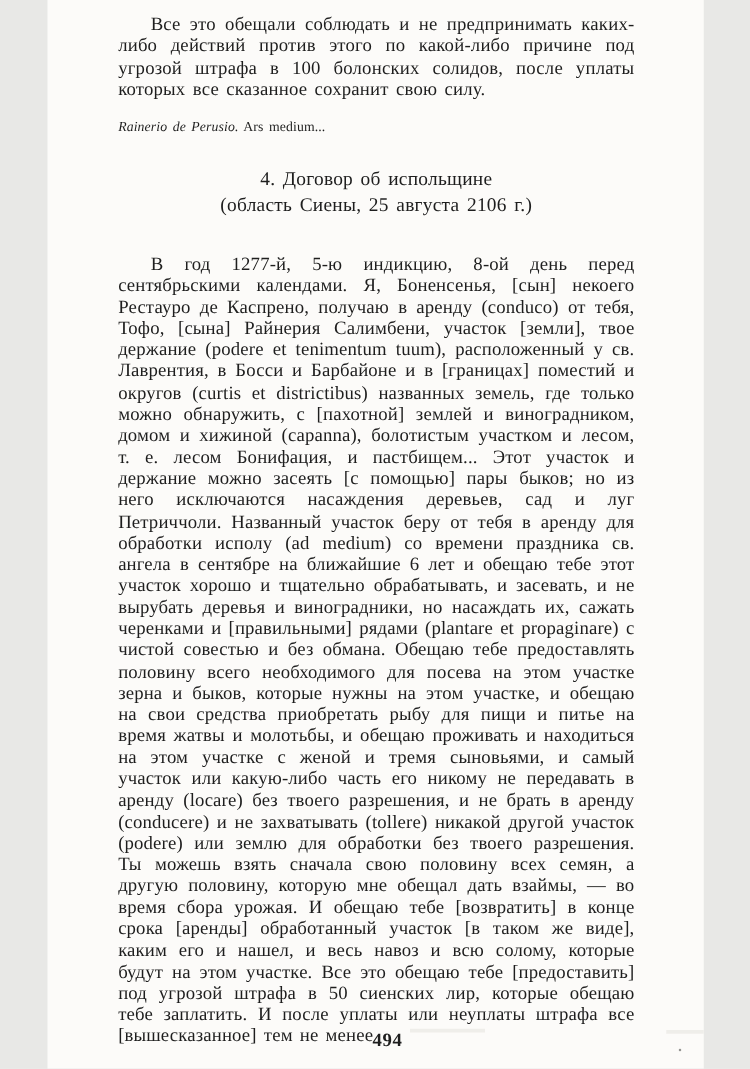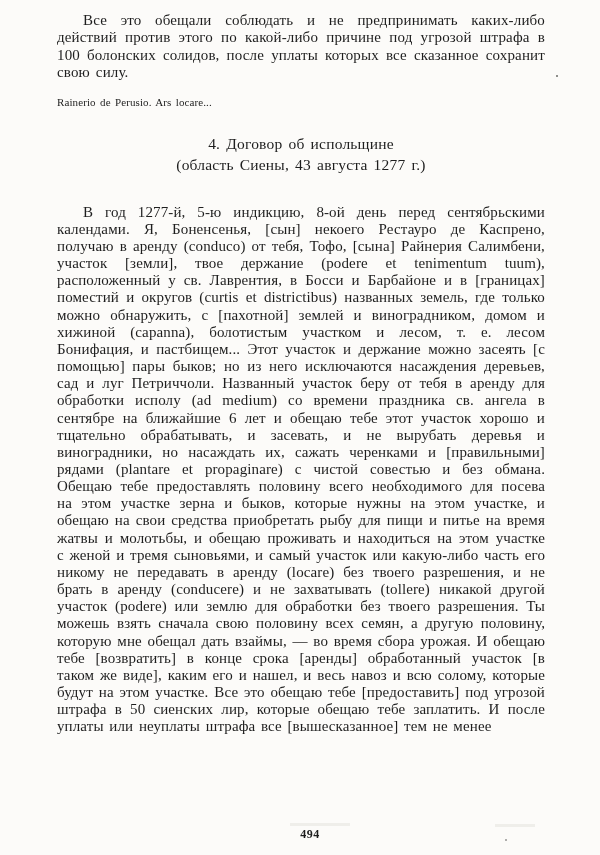--- a/index.html
+++ b/index.html
@@ -2,21 +2,21 @@
 <html lang="ru"><head>
 <meta charset="utf-8">
 <style>
   html, body {
     margin: 0;
     padding: 0;
     background: #e8e8e6;
   }
   .page {
     position: relative;
-    width: 600px;
+    width: 525px;
     height: 855px;
     margin: 0 auto;
     background: #fcfbf9;
     overflow: hidden;
     font-family: "Liberation Serif", "DejaVu Serif", serif;
     color: #1e1e1e;
   }
   .content {
     position: absolute;
     top: 12px;
@@ -33,20 +33,21 @@
     margin: 0;
   }
   .citation {
     margin-top: 14px;
     font-size: 11px;
     line-height: 13px;
     letter-spacing: 0.1px;
     word-spacing: 1.5px;
   }
   .citation .author {
+    font-style: italic;
   }
   .heading {
     margin-top: 24px;
     text-align: center;
     font-weight: normal;
     font-size: 15.5px;
     line-height: 21px;
     letter-spacing: 0.2px;
     word-spacing: 2px;
   }
@@ -60,21 +61,21 @@
     word-spacing: 1.8px;
     hyphens: auto;
   }
   .page-number {
     position: absolute;
     bottom: 13px;
     left: 0;
     right: 16px;
     text-align: center;
     font-weight: bold;
-    font-size: 12px;
+    font-size: 15px;
     letter-spacing: 0.5px;
     padding-left: 36px;
   }
   .speck {
     position: absolute;
     background: #6a6a66;
     border-radius: 50%;
   }
   .speck-1 { left: 556px; top: 75px; width: 2px; height: 2px; }
   .speck-2 { left: 505px; top: 839px; width: 2px; height: 2px; opacity: 0.7; }
@@ -87,26 +88,26 @@
 </style>
 </head>
 <body>
 
 <div class="page">
   <div class="content">
 
     <p class="intro">Все это обещали соблюдать и не предпринимать каких-либо действий против этого по какой-либо причине под угрозой штрафа в 100 болонских солидов, после уплаты которых все сказанное сохранит свою силу.</p>
 
     <div class="citation">
-      <div><span class="author">Rainerio de Perusio.</span><span> Ars locare...</span></div>
+      <div><span class="author">Rainerio de Perusio.</span><span> Ars medium...</span></div>
     </div>
 
     <div class="heading">
       <div>4. Договор об испольщине</div>
-      <div>(область Сиены, 43 августа 1277 г.)</div>
+      <div>(область Сиены, 25 августа 2106 г.)</div>
     </div>
 
     <p class="body-text">В год 1277-й, 5-ю индикцию, 8-ой день перед сентябрьскими календами. Я, Боненсенья, [сын] некоего Рестауро де Каспрено, получаю в аренду (conduco) от тебя, Тофо, [сына] Райнерия Салимбени, участок [земли], твое держание (podere et tenimentum tuum), расположенный у св. Лаврентия, в Босси и Барбайоне и в [границах] поместий и округов (curtis et districtibus) названных земель, где только можно обнаружить, с [пахотной] землей и виноградником, домом и хижиной (capanna), болотистым участком и лесом, т. е. лесом Бонифация, и пастбищем... Этот участок и держание можно засеять [с помощью] пары быков; но из него исключаются насаждения деревьев, сад и луг Петриччоли. Названный участок беру от тебя в аренду для обработки исполу (ad medium) со времени праздника св. ангела в сентябре на ближайшие 6 лет и обещаю тебе этот участок хорошо и тщательно обрабатывать, и засевать, и не вырубать деревья и виноградники, но насаждать их, сажать черенками и [правильными] рядами (plantare et propaginare) с чистой совестью и без обмана. Обещаю тебе предоставлять половину всего необходимого для посева на этом участке зерна и быков, которые нужны на этом участке, и обещаю на свои средства приобретать рыбу для пищи и питье на время жатвы и молотьбы, и обещаю проживать и находиться на этом участке с женой и тремя сыновьями, и самый участок или какую-либо часть его никому не передавать в аренду (locare) без твоего разрешения, и не брать в аренду (conducere) и не захватывать (tollere) никакой другой участок (podere) или землю для обработки без твоего разрешения. Ты можешь взять сначала свою половину всех семян, а другую половину, которую мне обещал дать взаймы, — во время сбора урожая. И обещаю тебе [возвратить] в конце срока [аренды] обработанный участок [в таком же виде], каким его и нашел, и весь навоз и всю солому, которые будут на этом участке. Все это обещаю тебе [предоставить] под угрозой штрафа в 50 сиенских лир, которые обещаю тебе заплатить. И после уплаты или неуплаты штрафа все [вышесказанное] тем не менее</p>
 
   </div>
 
   <div class="page-number">494</div>
 
   <div class="speck speck-1"></div>
   <div class="speck speck-2"></div>

